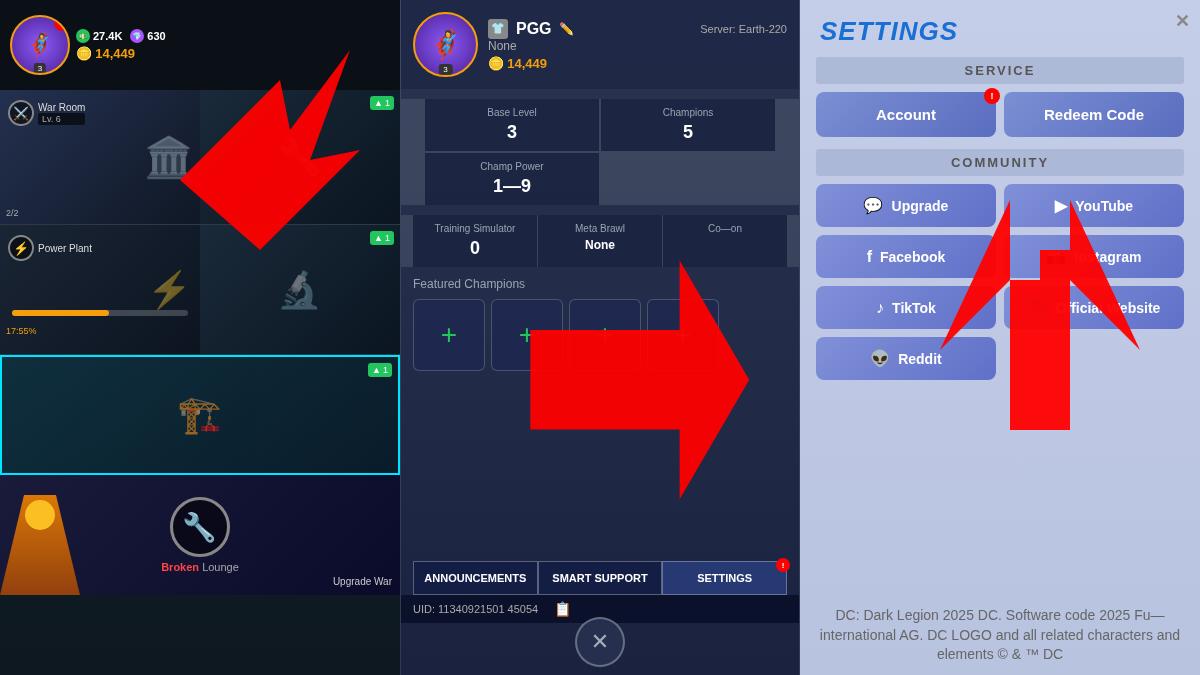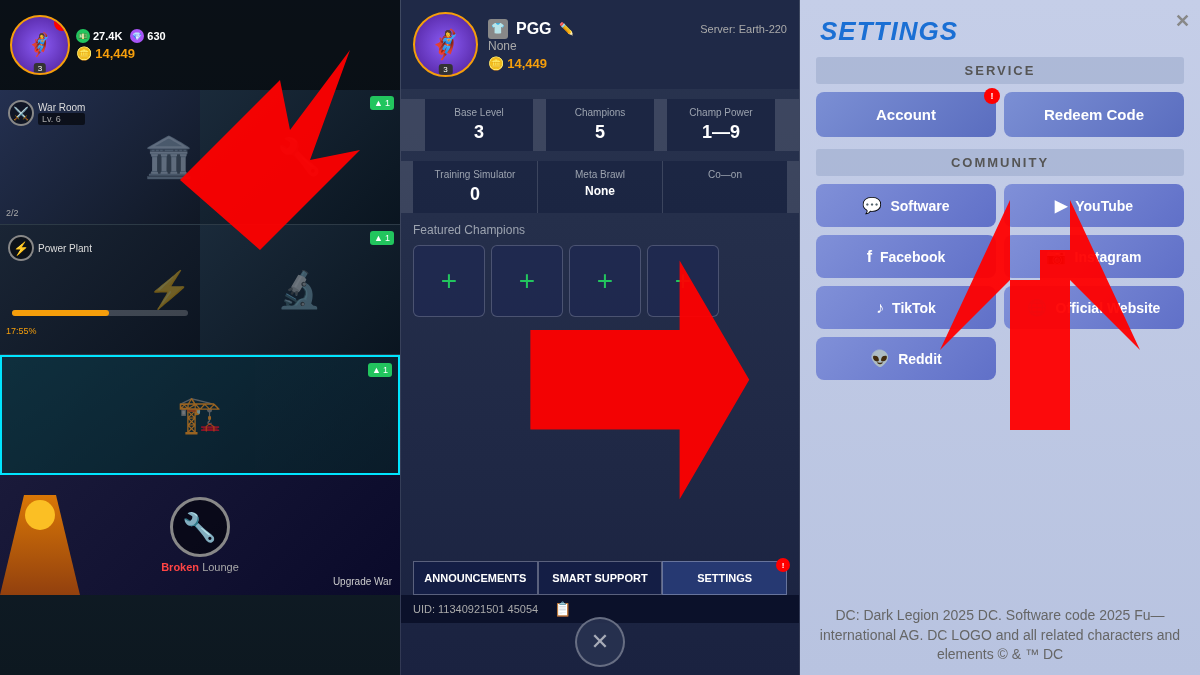--- a/index.html
+++ b/index.html
@@ -308,22 +308,22 @@
       font-weight: bold;
       display: flex;
       align-items: center;
       gap: 3px;
       margin-top: 3px;
     }
 
     
     .stats-grid {
       display: grid;
-      grid-template-columns: 1fr 1fr 1fr;
-      gap: 13px;
+      grid-template-columns: 1fr 1fr;
+      gap: 2px;
       background: rgba(255,255,255,0.1);
       margin: 10px 0;
       padding: 0 24px;
     }
 
     .stat-cell {
       background: rgba(20,30,60,0.8);
       padding: 8px 6px;
       text-align: center;
     }
@@ -844,21 +844,21 @@
       <div class="notif-dot">!</div>
     </div>
     <div class="service-btn redeem">Redeem Code</div>
   </div>
 
   <div class="settings-section-label">COMMUNITY</div>
 
   <div class="community-buttons">
     <div class="comm-btn discord">
       <span class="comm-icon">💬</span>
-      <span>Software</span>
+      <span>Upgrade</span>
     </div>
     <div class="comm-btn youtube">
       <span class="comm-icon">▶</span>
       <span>YouTube</span>
     </div>
     <div class="comm-btn facebook">
       <span class="comm-icon">f</span>
       <span>Facebook</span>
     </div>
     <div class="comm-btn instagram">

